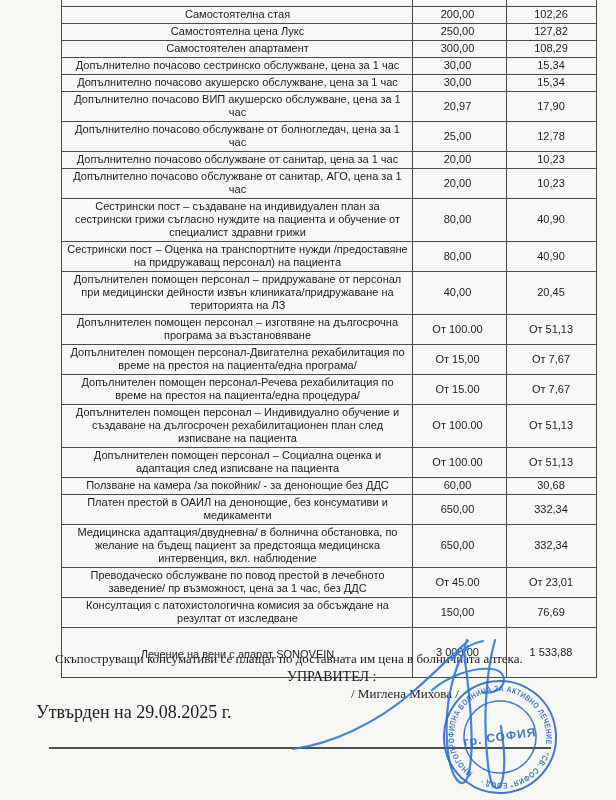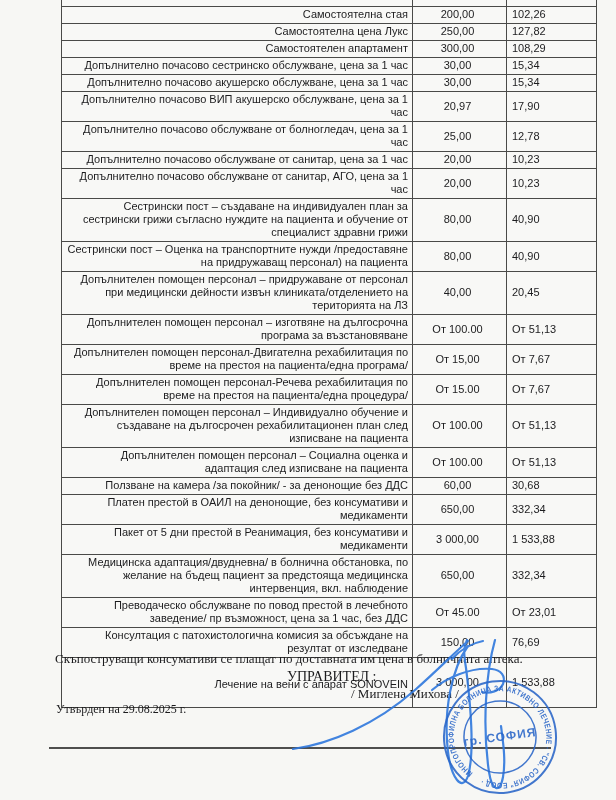--- a/index.html
+++ b/index.html
@@ -23,52 +23,52 @@
     line-height:13px;
   }
   .price-table td{
     border:1.4px solid #4a4a48;
     padding:1px 4px 2px 5px;
     vertical-align:middle;
     background:#f8f8f6;
   }
   .price-table td.desc{
     width:350px;
-    text-align:right;
+    text-align:center;
     vertical-align:top;
     margin-top:8px;
   }
   .price-table td.p1{
     width:93px;
     text-align:center;
     padding-right:9px;
   }
   .price-table td.p2{
     width:89px;
-    text-align:left;
+    text-align:center;
     padding-right:6px;
   }
   .price-table tr.cut-row td{
     height:6px;
     border-top:none;
     padding:0;
   }
   .price-table tr:last-child td{height:27px;}
   .price-table tr:last-child td.desc{padding-top:20px;}
   
   .footer-text{
     position:absolute;
     font-family:"Liberation Serif", serif;
     color:#1b1b1d;
     white-space:nowrap;
   }
   #note{left:55px;top:651px;font-size:13px;}
   #manager-label{left:287px;top:669px;font-size:14px;}
   #manager-name{left:351px;top:686px;font-size:13px;}
-  #approved{left:56px;top:702px;font-size:12px;}
+  #approved{left:36px;top:702px;font-size:18px;}
   .bottom-rule{
     position:absolute;
     left:49px;top:747px;
     width:502px;height:2px;
     background:#4f4f4d;
   }
   
   .ink-overlay{
     position:absolute;
     left:0;top:0;
@@ -148,21 +148,21 @@
       <td class="p2">40,90</td>
     </tr>
 
     <tr>
       <td class="desc">Сестрински пост – Оценка на транспортните нужди /предоставяне на придружаващ персонал) на пациента</td>
       <td class="p1">80,00</td>
       <td class="p2">40,90</td>
     </tr>
 
     <tr>
-      <td class="desc">Допълнителен помощен персонал – придружаване от персонал при медицински дейности извън клиниката/отделението на територията на ЛЗ</td>
+      <td class="desc">Допълнителен помощен персонал – придружаване от персонал при медицински дейности извън клиниката/придружаване на територията на ЛЗ</td>
       <td class="p1">40,00</td>
       <td class="p2">20,45</td>
     </tr>
 
     <tr>
       <td class="desc">Допълнителен помощен персонал – изготвяне на дългосрочна програма за възстановяване</td>
       <td class="p1">От 100.00</td>
       <td class="p2">От 51,13</td>
     </tr>
 
@@ -196,25 +196,20 @@
       <td class="p1">60,00</td>
       <td class="p2">30,68</td>
     </tr>
 
     <tr>
       <td class="desc">Платен престой в ОАИЛ на денонощие, без консумативи и медикаменти</td>
       <td class="p1">650,00</td>
       <td class="p2">332,34</td>
     </tr>
 
-    <tr>
-      <td class="desc">Пакет от 5 дни престой в Реанимация, без консумативи и медикаменти</td>
-      <td class="p1">3 000,00</td>
-      <td class="p2">1 533,88</td>
-    </tr>
 
     <tr>
       <td class="desc">Медицинска адаптация/двудневна/ в болнична обстановка, по желание на бъдещ пациент за предстояща медицинска интервенция, вкл. наблюдение</td>
       <td class="p1">650,00</td>
       <td class="p2">332,34</td>
     </tr>
 
     <tr>
       <td class="desc">Преводаческо обслужване по повод престой в лечебното заведение/ пр възможност, цена за 1 час, без ДДС</td>
       <td class="p1">От 45.00</td>

